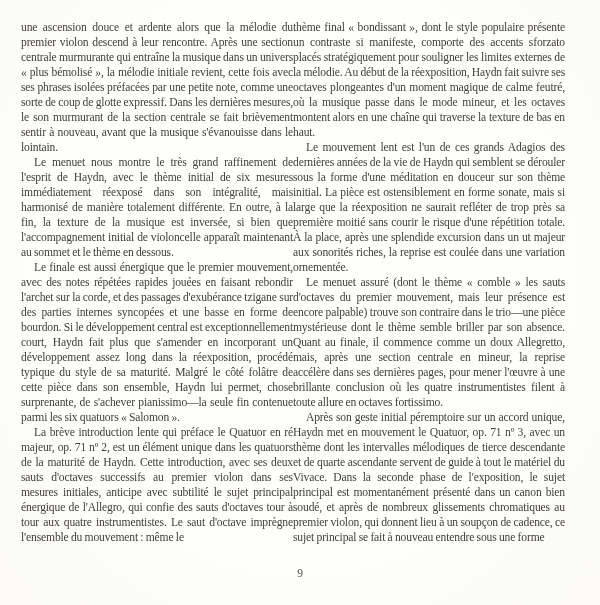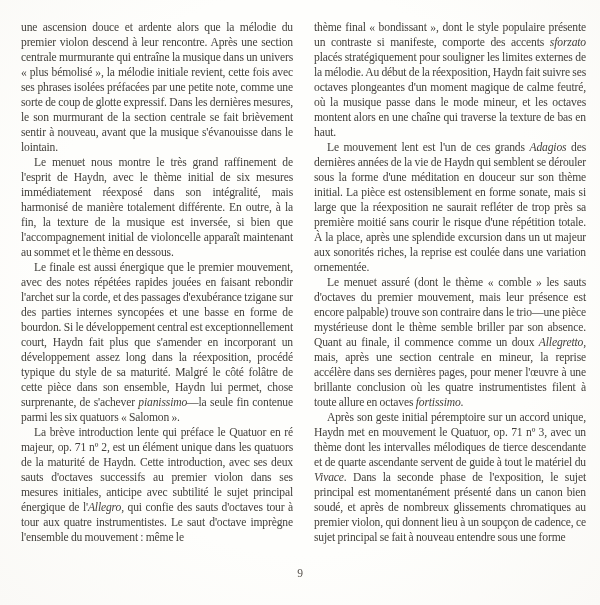--- a/index.html
+++ b/index.html
@@ -20,39 +20,37 @@
     inset: 0;
     background: radial-gradient(ellipse at 50% 45%, #fefefc 60%, #faf9f6 100%);
   }
   .columns {
     position: absolute;
     left: 21px;
     top: 20px;
     width: 566px;
     height: 548px;
     display: flex;
-    gap: 21px;
     overflow: hidden;
   }
   .col {
     width: 272px;
     font-size: 11.6px;
     line-height: 15px;
     text-align: justify;
     letter-spacing: -0.15px;
     word-spacing: -0.4px;
   }
   .col p {
     margin: 0;
   }
   .col p.indent {
     text-indent: 13px;
   }
   .ital {
-    font-style: italic;
   }
   .page-number {
     position: absolute;
     left: 0;
     right: 0;
     top: 567px;
     text-align: center;
     font-size: 11.5px;
     color: #55504b;
   }

